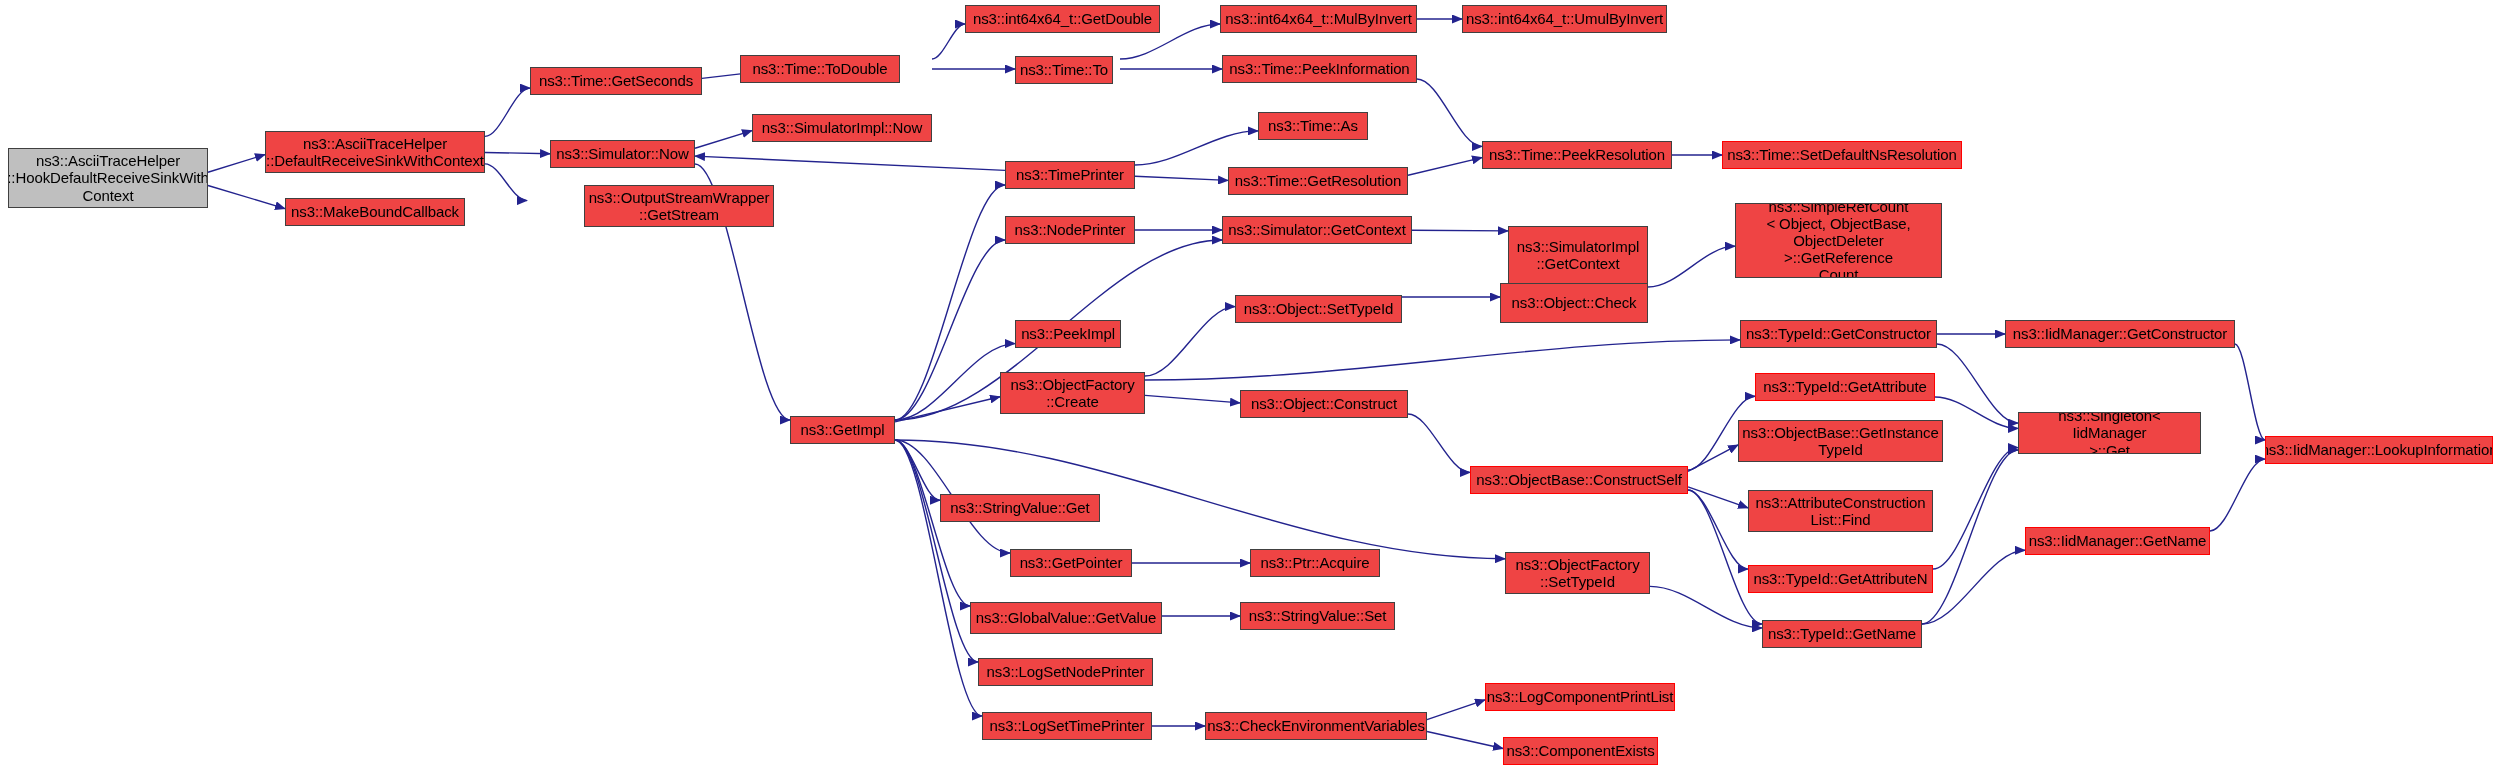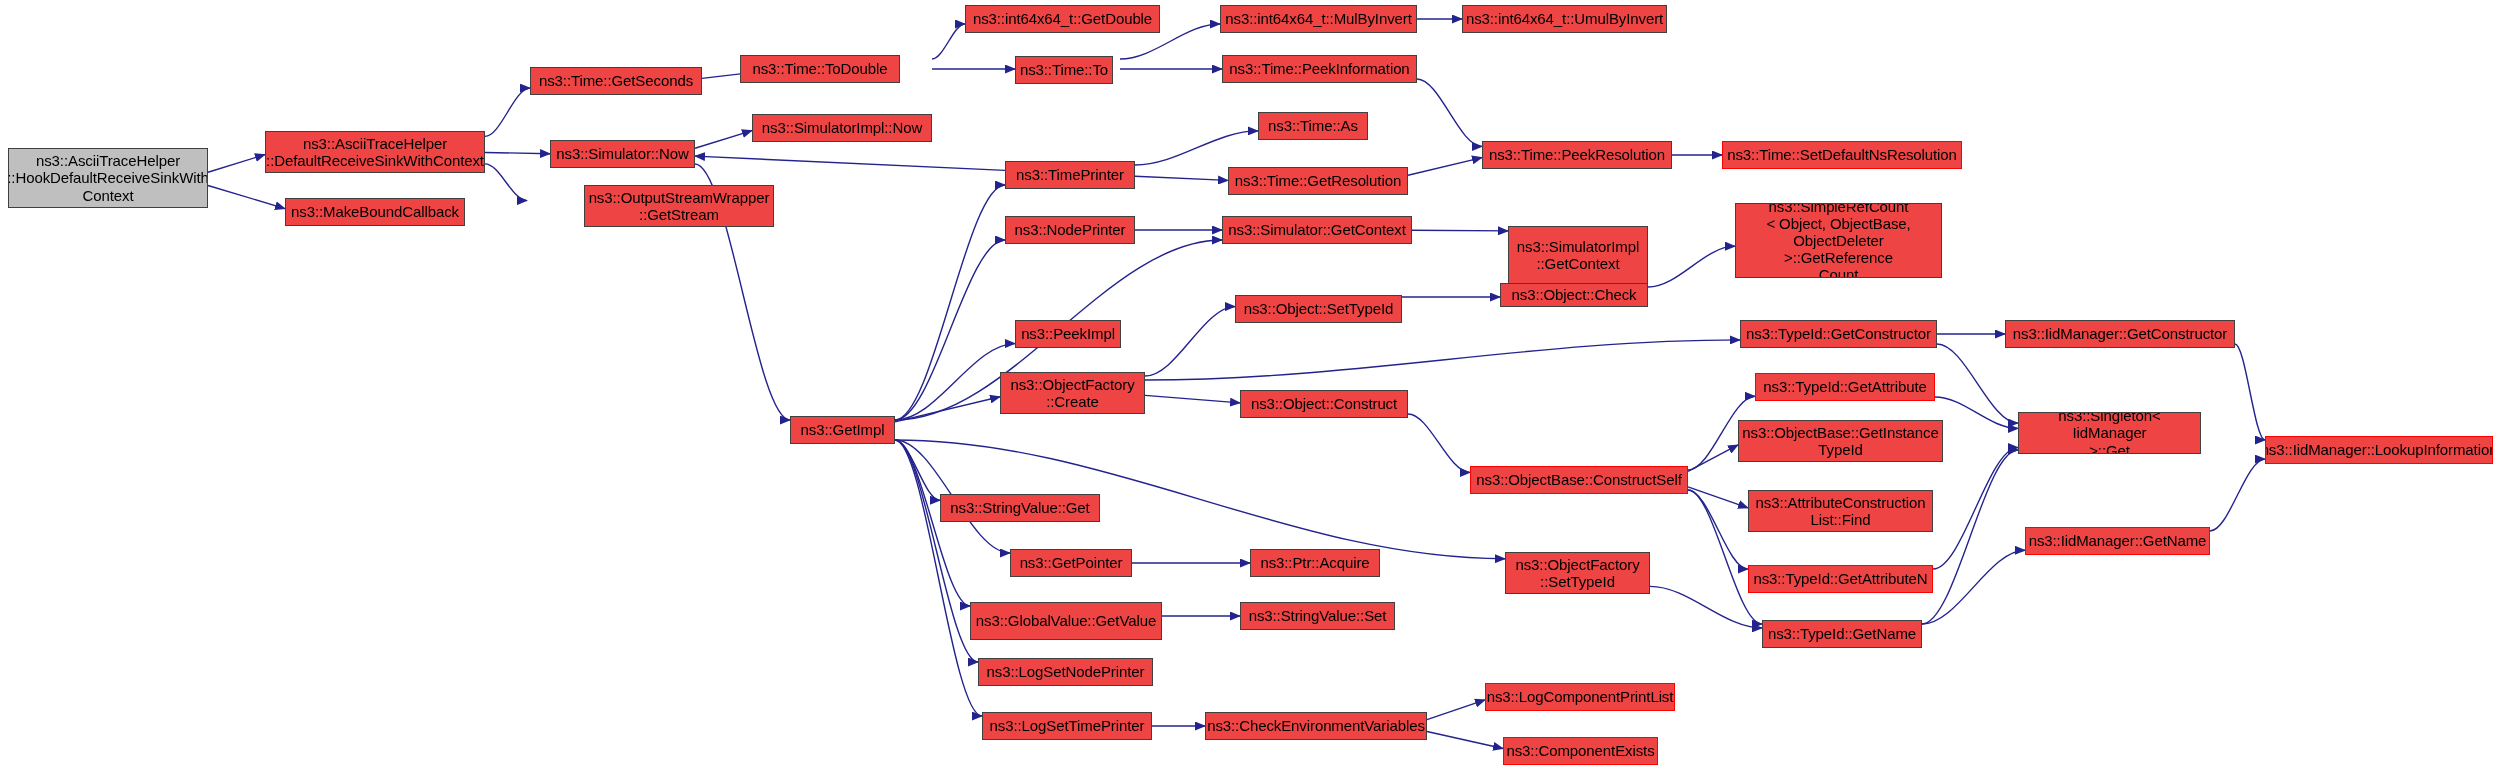--- a/index.html
+++ b/index.html
@@ -114,42 +114,42 @@
       <div class="node" style="left: 740px; top: 55px; width: 160px; height: 28px;">ns3::Time::ToDouble</div>
       <div class="node" style="left: 752px; top: 114px; width: 180px; height: 28px;">ns3::SimulatorImpl::Now</div>
       <div class="node" style="left: 1005px; top: 161px; width: 130px; height: 28px;">ns3::TimePrinter</div>
       <div class="node" style="left: 1005px; top: 216px; width: 130px; height: 28px;">ns3::NodePrinter</div>
       <div class="node" style="left: 1015px; top: 320px; width: 106px; height: 28px;">ns3::PeekImpl</div>
       <div class="node" style="left: 1000px; top: 372px; width: 145px; height: 42px;">ns3::ObjectFactory
 ::Create</div>
       <div class="node" style="left: 790px; top: 416px; width: 105px; height: 28px;">ns3::GetImpl</div>
       <div class="node" style="left: 940px; top: 494px; width: 160px; height: 28px;">ns3::StringValue::Get</div>
       <div class="node" style="left: 1010px; top: 549px; width: 122px; height: 28px;">ns3::GetPointer</div>
-      <div class="node" style="left: 970px; top: 602px; width: 192px; height: 38px;">ns3::GlobalValue::GetValue</div>
+      <div class="node" style="left: 970px; top: 602px; width: 192px; height: 32px;">ns3::GlobalValue::GetValue</div>
       <div class="node" style="left: 978px; top: 658px; width: 175px; height: 28px;">ns3::LogSetNodePrinter</div>
       <div class="node" style="left: 982px; top: 712px; width: 170px; height: 28px;">ns3::LogSetTimePrinter</div>
       <div class="node" style="left: 965px; top: 5px; width: 195px; height: 28px;">ns3::int64x64_t::GetDouble</div>
       <div class="node" style="left: 1015px; top: 42px; width: 98px; height: 28px; margin-top: 14px;">ns3::Time::To</div>
       <div class="node" style="left: 1258px; top: 112px; width: 110px; height: 28px;">ns3::Time::As</div>
       <div class="node" style="left: 1228px; top: 167px; width: 180px; height: 28px;">ns3::Time::GetResolution</div>
       <div class="node" style="left: 1222px; top: 216px; width: 190px; height: 28px;">ns3::Simulator::GetContext</div>
       <div class="node" style="left: 1235px; top: 283px; width: 167px; height: 28px; margin-top: 12px;">ns3::Object::SetTypeId</div>
       <div class="node" style="left: 1240px; top: 390px; width: 168px; height: 28px;">ns3::Object::Construct</div>
       <div class="node hot" style="left: 1470px; top: 466px; width: 218px; height: 28px;">ns3::ObjectBase::ConstructSelf</div>
       <div class="node" style="left: 1505px; top: 552px; width: 145px; height: 42px;">ns3::ObjectFactory
 ::SetTypeId</div>
       <div class="node" style="left: 1250px; top: 549px; width: 130px; height: 28px;">ns3::Ptr::Acquire</div>
       <div class="node" style="left: 1240px; top: 602px; width: 155px; height: 28px;">ns3::StringValue::Set</div>
       <div class="node" style="left: 1205px; top: 712px; width: 222px; height: 28px;">ns3::CheckEnvironmentVariables</div>
       <div class="node" style="left: 1220px; top: 5px; width: 197px; height: 28px;">ns3::int64x64_t::MulByInvert</div>
       <div class="node" style="left: 1222px; top: 55px; width: 195px; height: 28px;">ns3::Time::PeekInformation</div>
       <div class="node" style="left: 1482px; top: 141px; width: 190px; height: 28px;">ns3::Time::PeekResolution</div>
       <div class="node" style="left: 1508px; top: 226px; width: 140px; height: 58px;">ns3::SimulatorImpl
 ::GetContext</div>
-      <div class="node" style="left: 1500px; top: 283px; width: 148px; height: 24px;">ns3::Object::Check</div>
+      <div class="node" style="left: 1500px; top: 283px; width: 148px; height: 40px;">ns3::Object::Check</div>
       <div class="node" style="left: 1735px; top: 203px; width: 207px; height: 75px;">ns3::SimpleRefCount
 &lt; Object, ObjectBase,
 ObjectDeleter &gt;::GetReference
 Count</div>
       <div class="node" style="left: 1462px; top: 5px; width: 205px; height: 28px;">ns3::int64x64_t::UmulByInvert</div>
       <div class="node hot" style="left: 1722px; top: 141px; width: 240px; height: 28px;">ns3::Time::SetDefaultNsResolution</div>
       <div class="node" style="left: 1740px; top: 320px; width: 197px; height: 28px; text-align: right;">ns3::TypeId::GetConstructor</div>
       <div class="node hot" style="left: 1755px; top: 373px; width: 180px; height: 28px;">ns3::TypeId::GetAttribute</div>
       <div class="node" style="left: 1738px; top: 420px; width: 205px; height: 42px;">ns3::ObjectBase::GetInstance
 TypeId</div>

